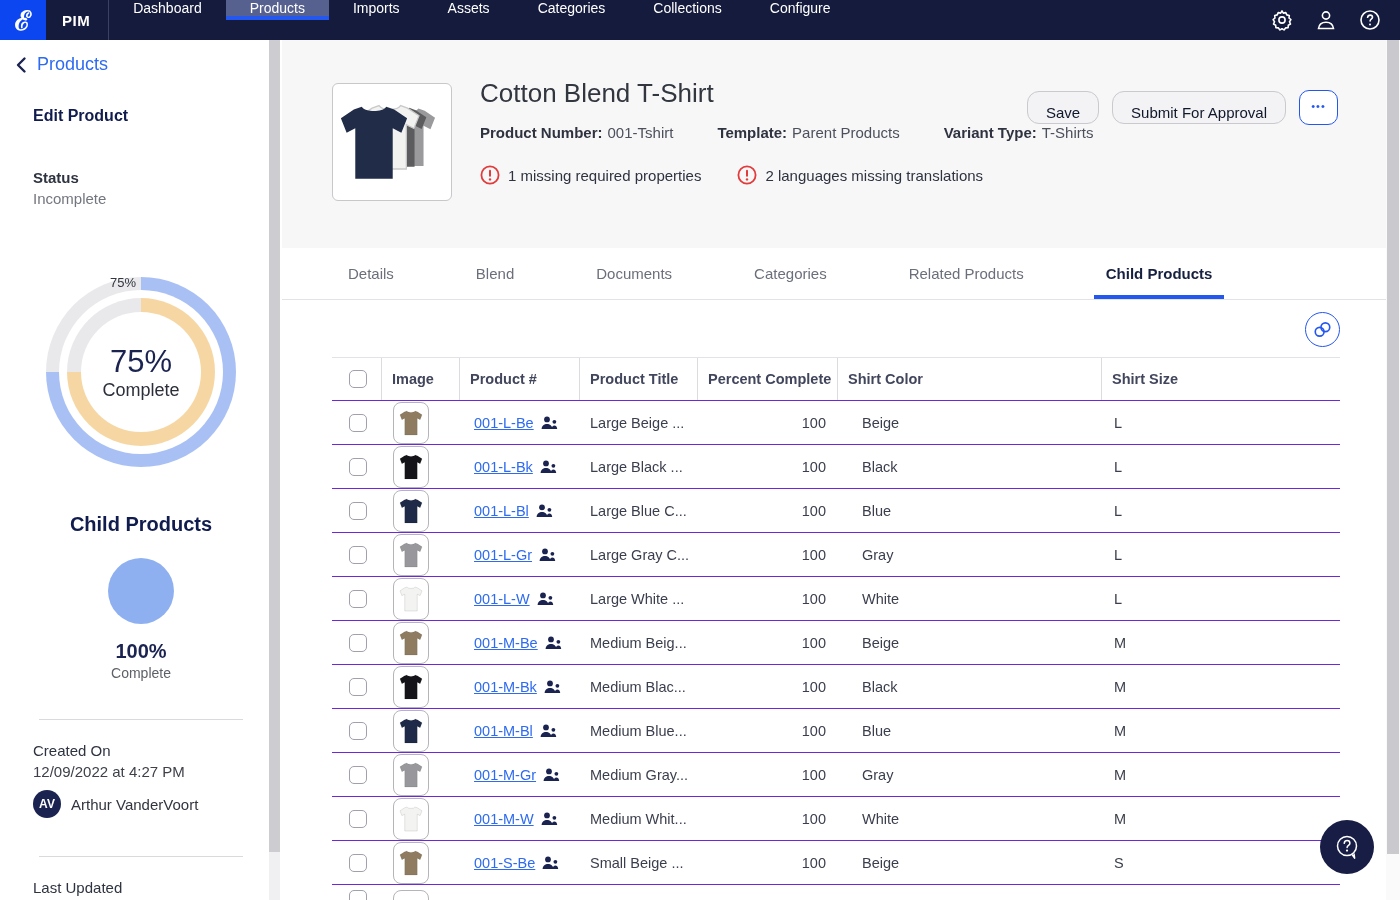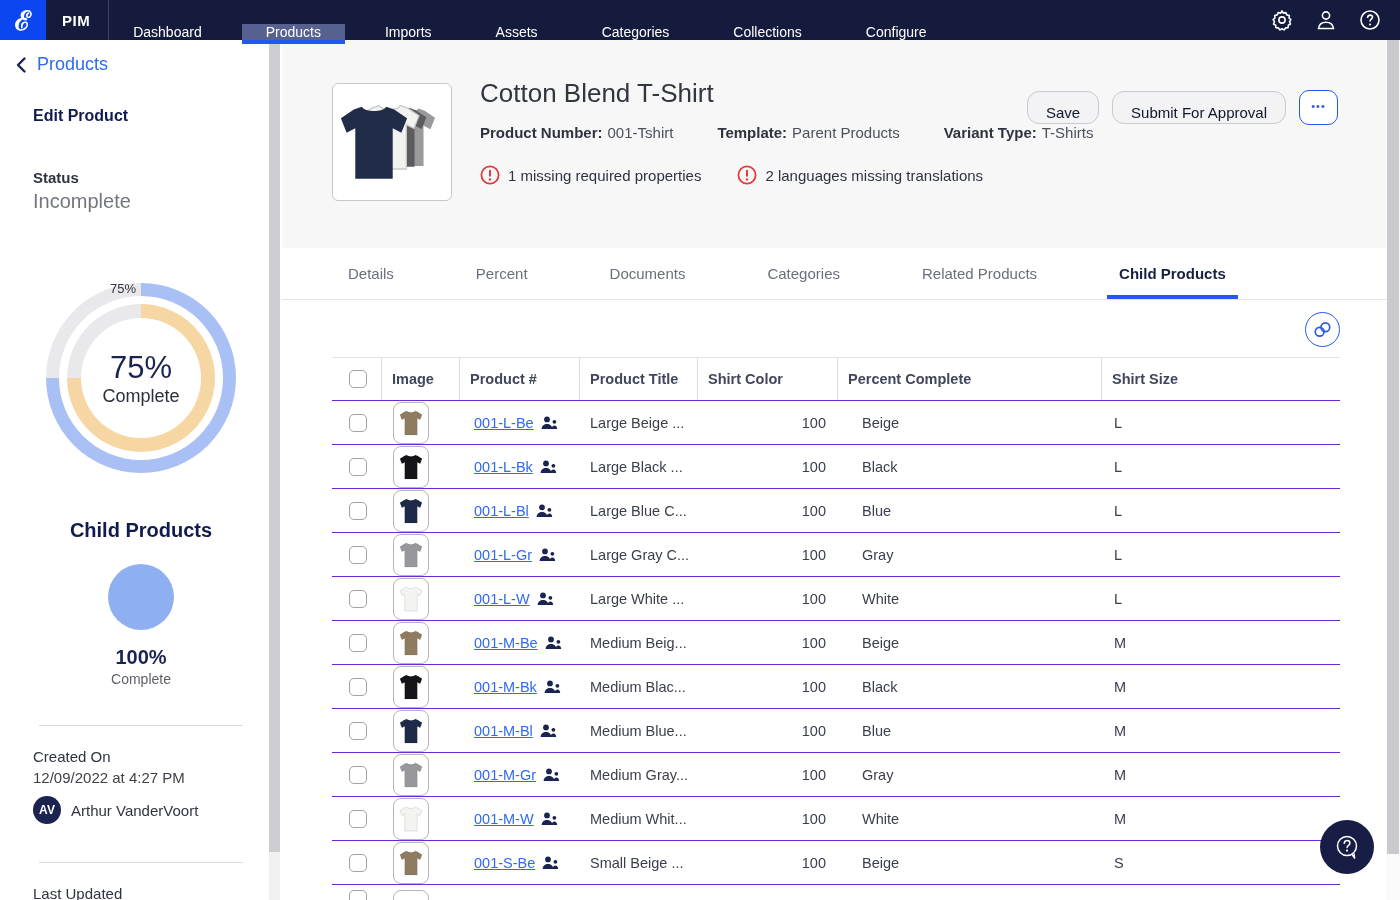--- a/index.html
+++ b/index.html
@@ -5,38 +5,38 @@
   * { margin:0; padding:0; box-sizing:border-box; }
   html,body { width:1400px; height:900px; overflow:hidden; background:#fff;
               font-family:"Liberation Sans", sans-serif; }
 
   
   .navbar { position:relative; height:40px; background:#151b3d; display:flex; align-items:stretch; color:#fff; z-index:50; }
   .logo-box { width:46px; background:#0b46f0; display:flex; align-items:center; justify-content:center; }
   .logo-glyph { color:#fff; font-size:27px; font-weight:bold; font-family:"DejaVu Serif", serif; transform:translateY(-1px); }
   .brand { display:flex; align-items:center; font-weight:bold; font-size:15px; padding:0 18px 0 16px; letter-spacing:.5px; }
   .nav-sep { width:1px; background:#3a4164; margin:0; }
-  .nav-items { display:flex; align-items:flex-end;gap:16px; }
+  .nav-items { display:flex; align-items:flex-start; }
   .nav-item { position:relative; display:flex; align-items:center; padding:0 24px; font-size:14px; color:#fff; cursor:pointer; }
   .nav-item.active { background:#57618f; }
   .nav-item.active::after { content:""; position:absolute; left:0; right:0; top:100%; height:4px; background:#2457f0; }
   .nav-right { margin-left:auto; display:flex; align-items:center; gap:20px; padding-right:18px; }
   .nav-icon { width:24px; height:24px; cursor:pointer; display:block; }
 
   
   .body-row { position:relative; display:flex; height:860px; }
 
   
   .sidebar { position:relative; width:282px; background:#fff; overflow:hidden; flex:none; }
   .back-link { display:flex; align-items:center; gap:8px; margin:14px 0 0 14px; cursor:pointer; }
   .back-label { color:#2e6bf0; font-size:18px; }
   .side-title { margin:32px 0 0 33px; font-size:16px; font-weight:bold; color:#111c4e; }
   .status-block { margin:44px 0 0 33px; }
   .status-label { font-size:15px; font-weight:bold; color:#2e3340; }
-  .status-value { font-size:20px; color:#73767e; margin-top:4px; }
+  .status-value { font-size:15px; color:#73767e; margin-top:4px; }
 
   .donut-wrap { position:relative; width:190px; margin:70px auto 0; }
   .donut-callout { position:absolute; top:-2px; left:64px; font-size:13px; color:#33363f; z-index:3; }
   .donut-outer { position:relative; width:190px; height:190px; border-radius:50%; }
   .donut-gap   { position:absolute; inset:13px; background:#fff; border-radius:50%; }
   .donut-inner { position:absolute; inset:21px; border-radius:50%; }
   .donut-center{ position:absolute; inset:35px; background:#fff; border-radius:50%;
                  display:flex; flex-direction:column; align-items:center; justify-content:center; }
   .donut-pct { font-size:31px; font-weight:500; color:#1b2350; }
   .donut-complete { font-size:18px; color:#2c2f3a; margin-top:0; }
@@ -302,21 +302,21 @@
           </button>
         </div>
       </header>
 
       <div class="tabs" id="tabs-list">
         <div class="tab">
             <span>Details</span>
           </div>
 
         <div class="tab">
-            <span>Percent</span>
+            <span>Blend</span>
           </div>
 
         <div class="tab">
             <span>Documents</span>
           </div>
 
         <div class="tab">
             <span>Categories</span>
           </div>
 
@@ -340,22 +340,22 @@
         </div>
 
         <div class="ptable">
           <div class="trow thead">
             <div class="hcell c-check">
                 <div class="checkbox"></div>
               </div>
             <div class="hcell">Image</div>
             <div class="hcell">Product #</div>
             <div class="hcell">Product Title</div>
+            <div class="hcell">Percent Complete</div>
             <div class="hcell">Shirt Color</div>
-            <div class="hcell">Percent Complete</div>
             <div class="hcell">Shirt Size</div>
           </div>
           <div id="table-body">
         <div class="trow">
           <div class="cell c-check">
                   <div class="checkbox"></div>
                 </div>
           <div class="cell c-image">
             <div class="thumb-box">
               <svg viewBox="0 0 100 112">

